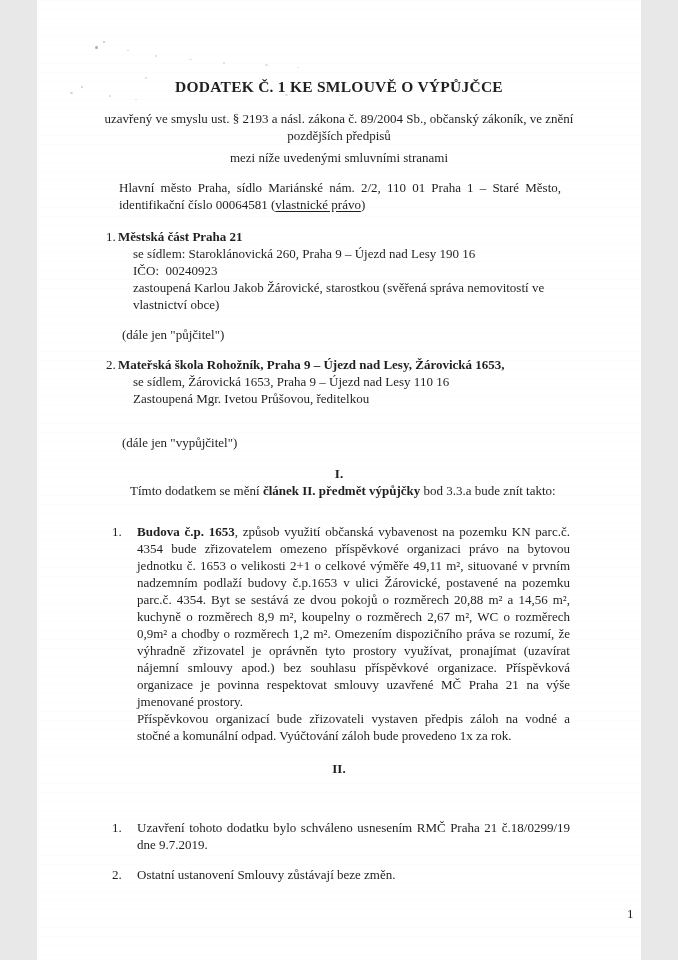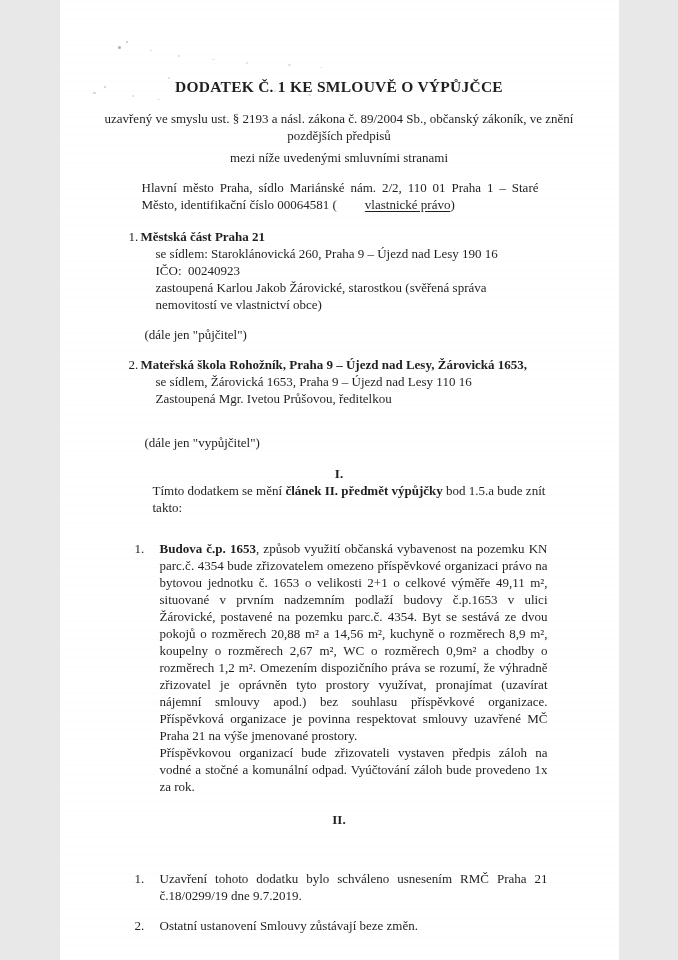--- a/index.html
+++ b/index.html
@@ -1,18 +1,18 @@
 <!DOCTYPE html>
 <html lang="cs"><head>
 <meta charset="utf-8">
 <style>
   html,body{margin:0;padding:0;background:#e8e8e8;}
   .page{
     position:relative;
-    width:559px;height:960px;
+    width:604px;height:960px;
     margin:0 auto;
     background:#ffffff;
     font-family:"Liberation Serif", serif;
     font-size:13px;line-height:17px;
     color:#1f1f1f;
     overflow:hidden;
   }
   
   .page::before{
     content:"";position:absolute;inset:0;pointer-events:none;
@@ -25,21 +25,21 @@
   .noise i{position:absolute;background:#8a8a8a;border-radius:50%;display:block;}
 
   .title{
     margin:78px 0 0 0;text-align:center;
     font-weight:bold;font-size:15.5px;line-height:18px;letter-spacing:.25px;
   }
   .subtitle{text-align:center;font-weight:bold;font-size:13.5px;line-height:16px;}
   .preamble1{margin:14px auto 0 auto;max-width:492px;text-align:center;}
   .preamble2{margin:5px auto 0 auto;text-align:center;}
   .owner{margin:13px 80px 0 82px;text-align:justify;}
-  .u{text-decoration:underline;text-underline-offset:2px;margin-left:28px;}
+  .u{text-decoration:underline;text-underline-offset:2px;}
 
   .party{position:relative;margin:15px 80px 0 69px;}
   .party .num{position:absolute;left:0;top:0;}
   .party .pname{margin-left:12px;font-weight:bold;}
   .party .pdetail{margin-left:27px;white-space:pre-wrap;}
   .alias{margin:13px 80px 0 85px;}
   .alias.big-gap{margin-top:27px;}
   .party2-block{margin-top:13px;}
 
   .art-heading{margin-top:14px;text-align:center;font-weight:bold;}
@@ -99,21 +99,21 @@
 
   <div class="party party2-block">
     <span class="num">2.</span>
     <div class="pname">Mateřská škola Rohožník, Praha 9 – Újezd nad Lesy, Žárovická 1653,</div>
     <div class="pdetail">se sídlem, Žárovická 1653, Praha 9 – Újezd nad Lesy 110 16</div>
     <div class="pdetail">Zastoupená Mgr. Ivetou Průšovou, ředitelkou</div>
   </div>
   <div class="alias big-gap">(dále jen "vypůjčitel")</div>
 
   <div class="art-heading">I.</div>
-  <p class="intro"><span>Tímto dodatkem se mění </span><b>článek II. předmět výpůjčky</b><span> bod 1.5.a bude znít takto:</span></p>
+  <p class="intro"><span>Tímto dodatkem se mění </span><b>článek II. předmět výpůjčky</b><span> bod 3.3.a bude znít takto:</span></p>
 
   <div class="olitem">
     <span class="onum">1.</span>
     <div class="obody">
       <p class="just"><b>Budova č.p. 1653</b><span>, způsob využití občanská vybavenost na pozemku KN parc.č. 4354 bude zřizovatelem omezeno příspěvkové organizaci právo na bytovou jednotku č. 1653 o velikosti 2+1 o celkové výměře 49,11 m², situované v prvním nadzemním podlaží budovy č.p.1653 v ulici Žárovické, postavené na pozemku parc.č. 4354. Byt se sestává ze dvou pokojů o rozměrech 20,88 m² a 14,56 m², kuchyně o rozměrech 8,9 m², koupelny o rozměrech 2,67 m², WC o rozměrech 0,9m² a chodby o rozměrech 1,2 m². Omezením dispozičního práva se rozumí, že výhradně zřizovatel je oprávněn tyto prostory využívat, pronajímat (uzavírat nájemní smlouvy apod.) bez souhlasu příspěvkové organizace. Příspěvková organizace je povinna respektovat smlouvy uzavřené MČ Praha 21 na výše jmenované prostory.</span></p>
       <p class="just">Příspěvkovou organizací bude zřizovateli vystaven předpis záloh na vodné a stočné a komunální odpad. Vyúčtování záloh bude provedeno 1x za rok.</p>
     </div>
   </div>
 
   <div class="art-heading h2">II.</div>

